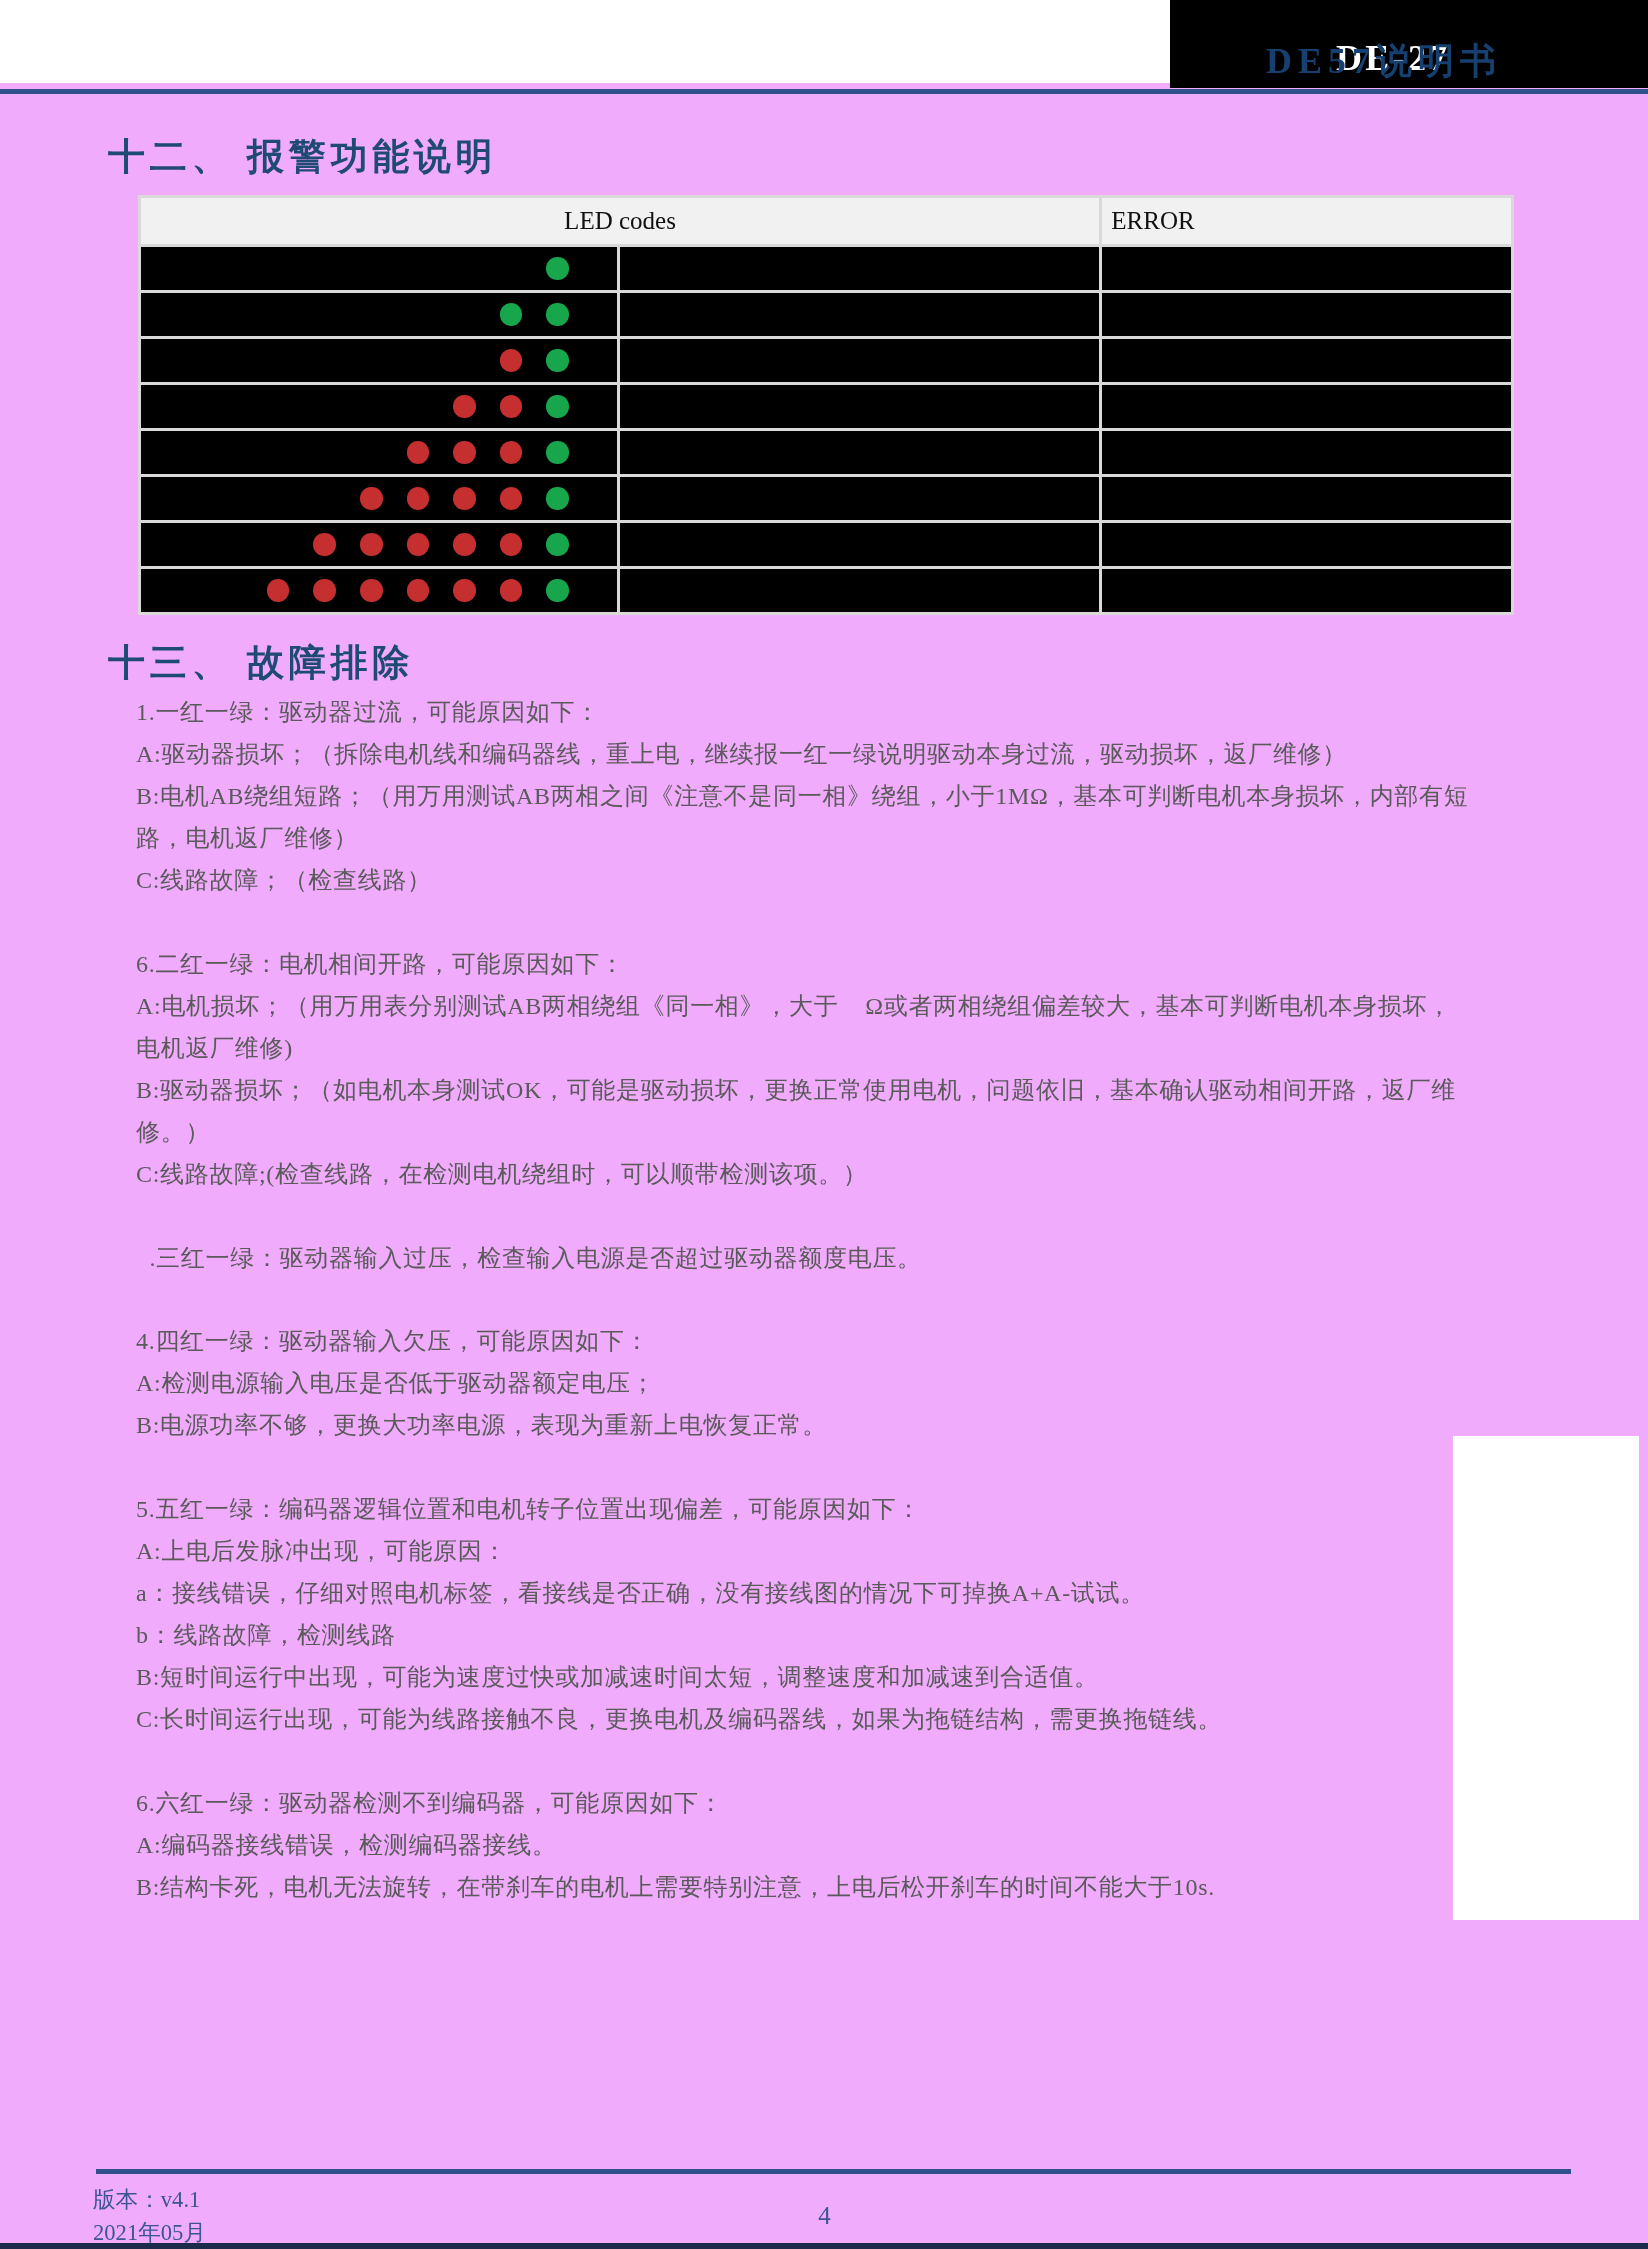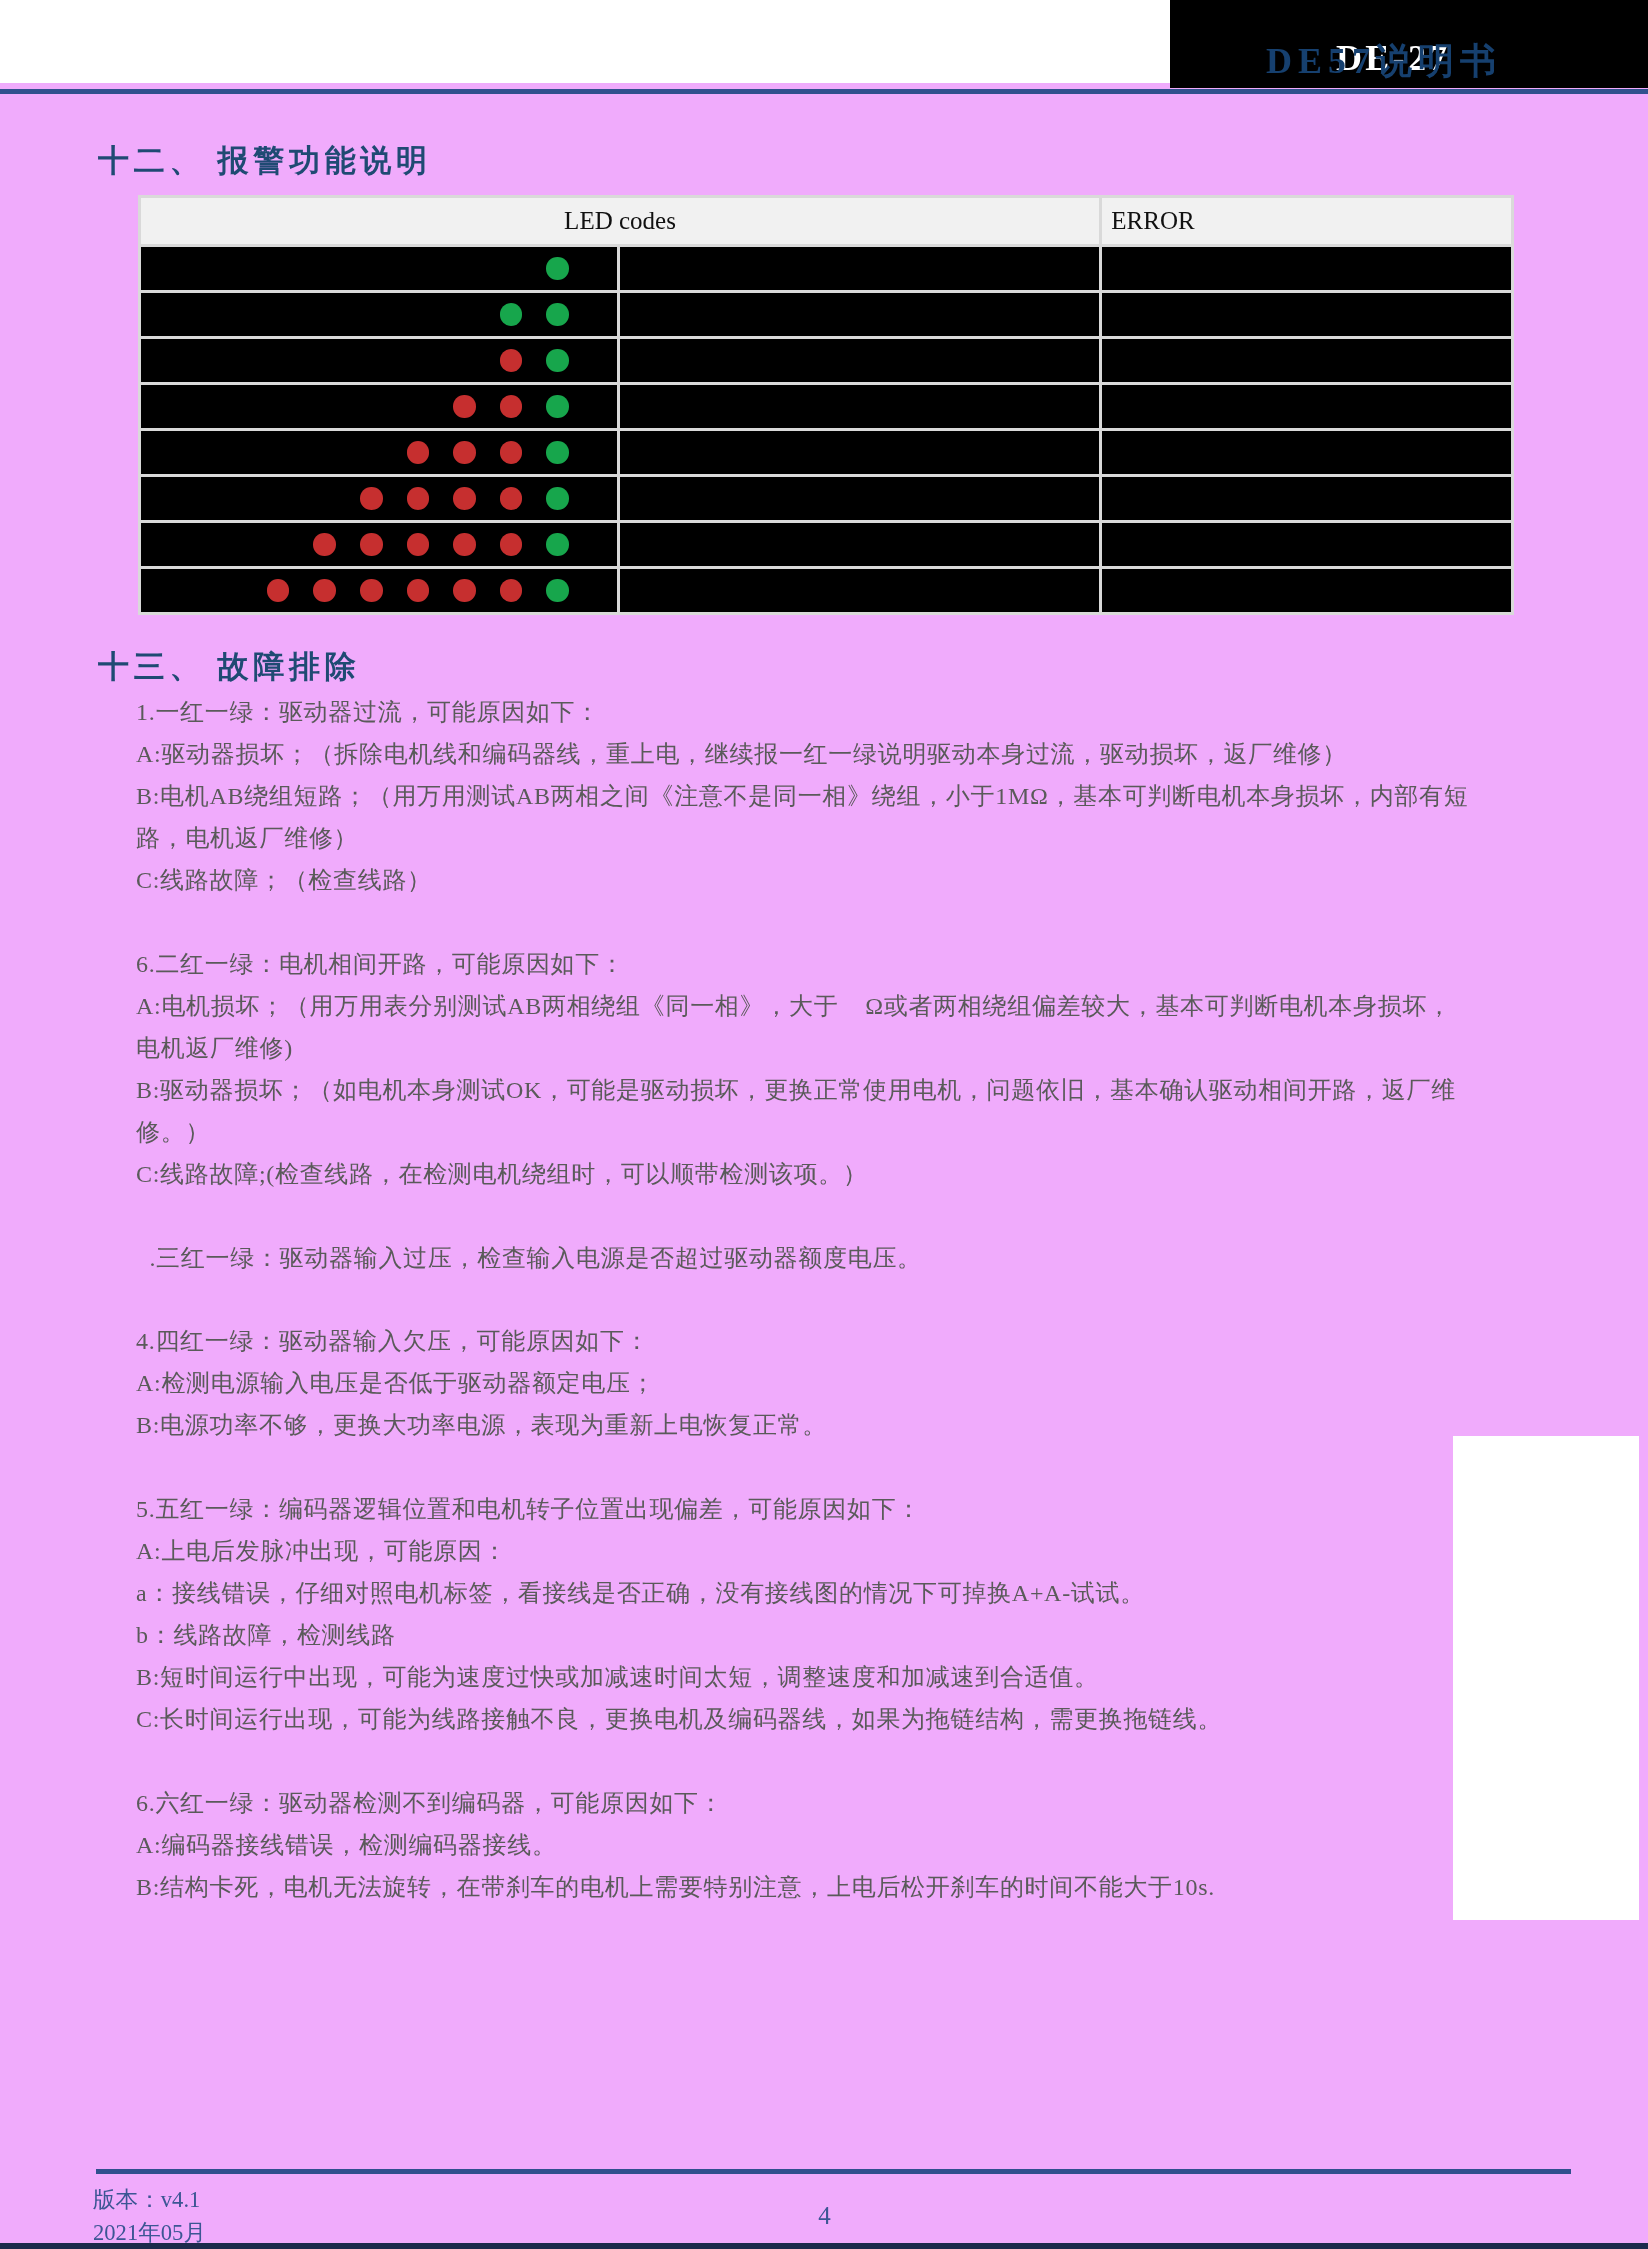--- a/index.html
+++ b/index.html
@@ -21,22 +21,22 @@
   }
   
   .top-banner{position:absolute;left:0;top:0;width:1170px;height:83px;background:#ffffff;}
   .header-box{position:absolute;left:1170px;top:0;width:479px;height:88px;background:#000;}
   .title-white{position:absolute;left:166px;top:37px;font-size:36px;font-weight:bold;
     letter-spacing:3.3px;color:#ffffff;white-space:pre;z-index:1;}
   .title-blue{position:absolute;left:96px;top:37px;font-size:36px;font-weight:bold;
     letter-spacing:6px;color:var(--title-blue);white-space:pre;z-index:2;}
   .top-rule{position:absolute;left:0;top:89px;width:1649px;height:5.3px;background:var(--accent-line);}
   
-  .sec-heading{position:absolute;left:98px;font-size:31px;font-weight:bold;
-    letter-spacing:4.7px;color:var(--heading-blue);white-space:pre;margin-top:8px;}
+  .sec-heading{position:absolute;left:108px;font-size:37px;font-weight:bold;
+    letter-spacing:4.7px;color:var(--heading-blue);white-space:pre;}
   .h12{top:132px;}
   .h13{top:638px;}
   
   .led-table{position:absolute;left:138px;top:195px;border-collapse:collapse;
     table-layout:fixed;width:1372px;background:#000;padding-left:21px;}
   .led-table col.c1{width:479px;}
   .led-table col.c2{width:482px;}
   .led-table col.c3{width:412px;}
   .led-table th{background:var(--table-header-bg);color:#111;font-weight:normal;
     font-size:25px;height:44px;border:3.3px solid var(--table-border);}

